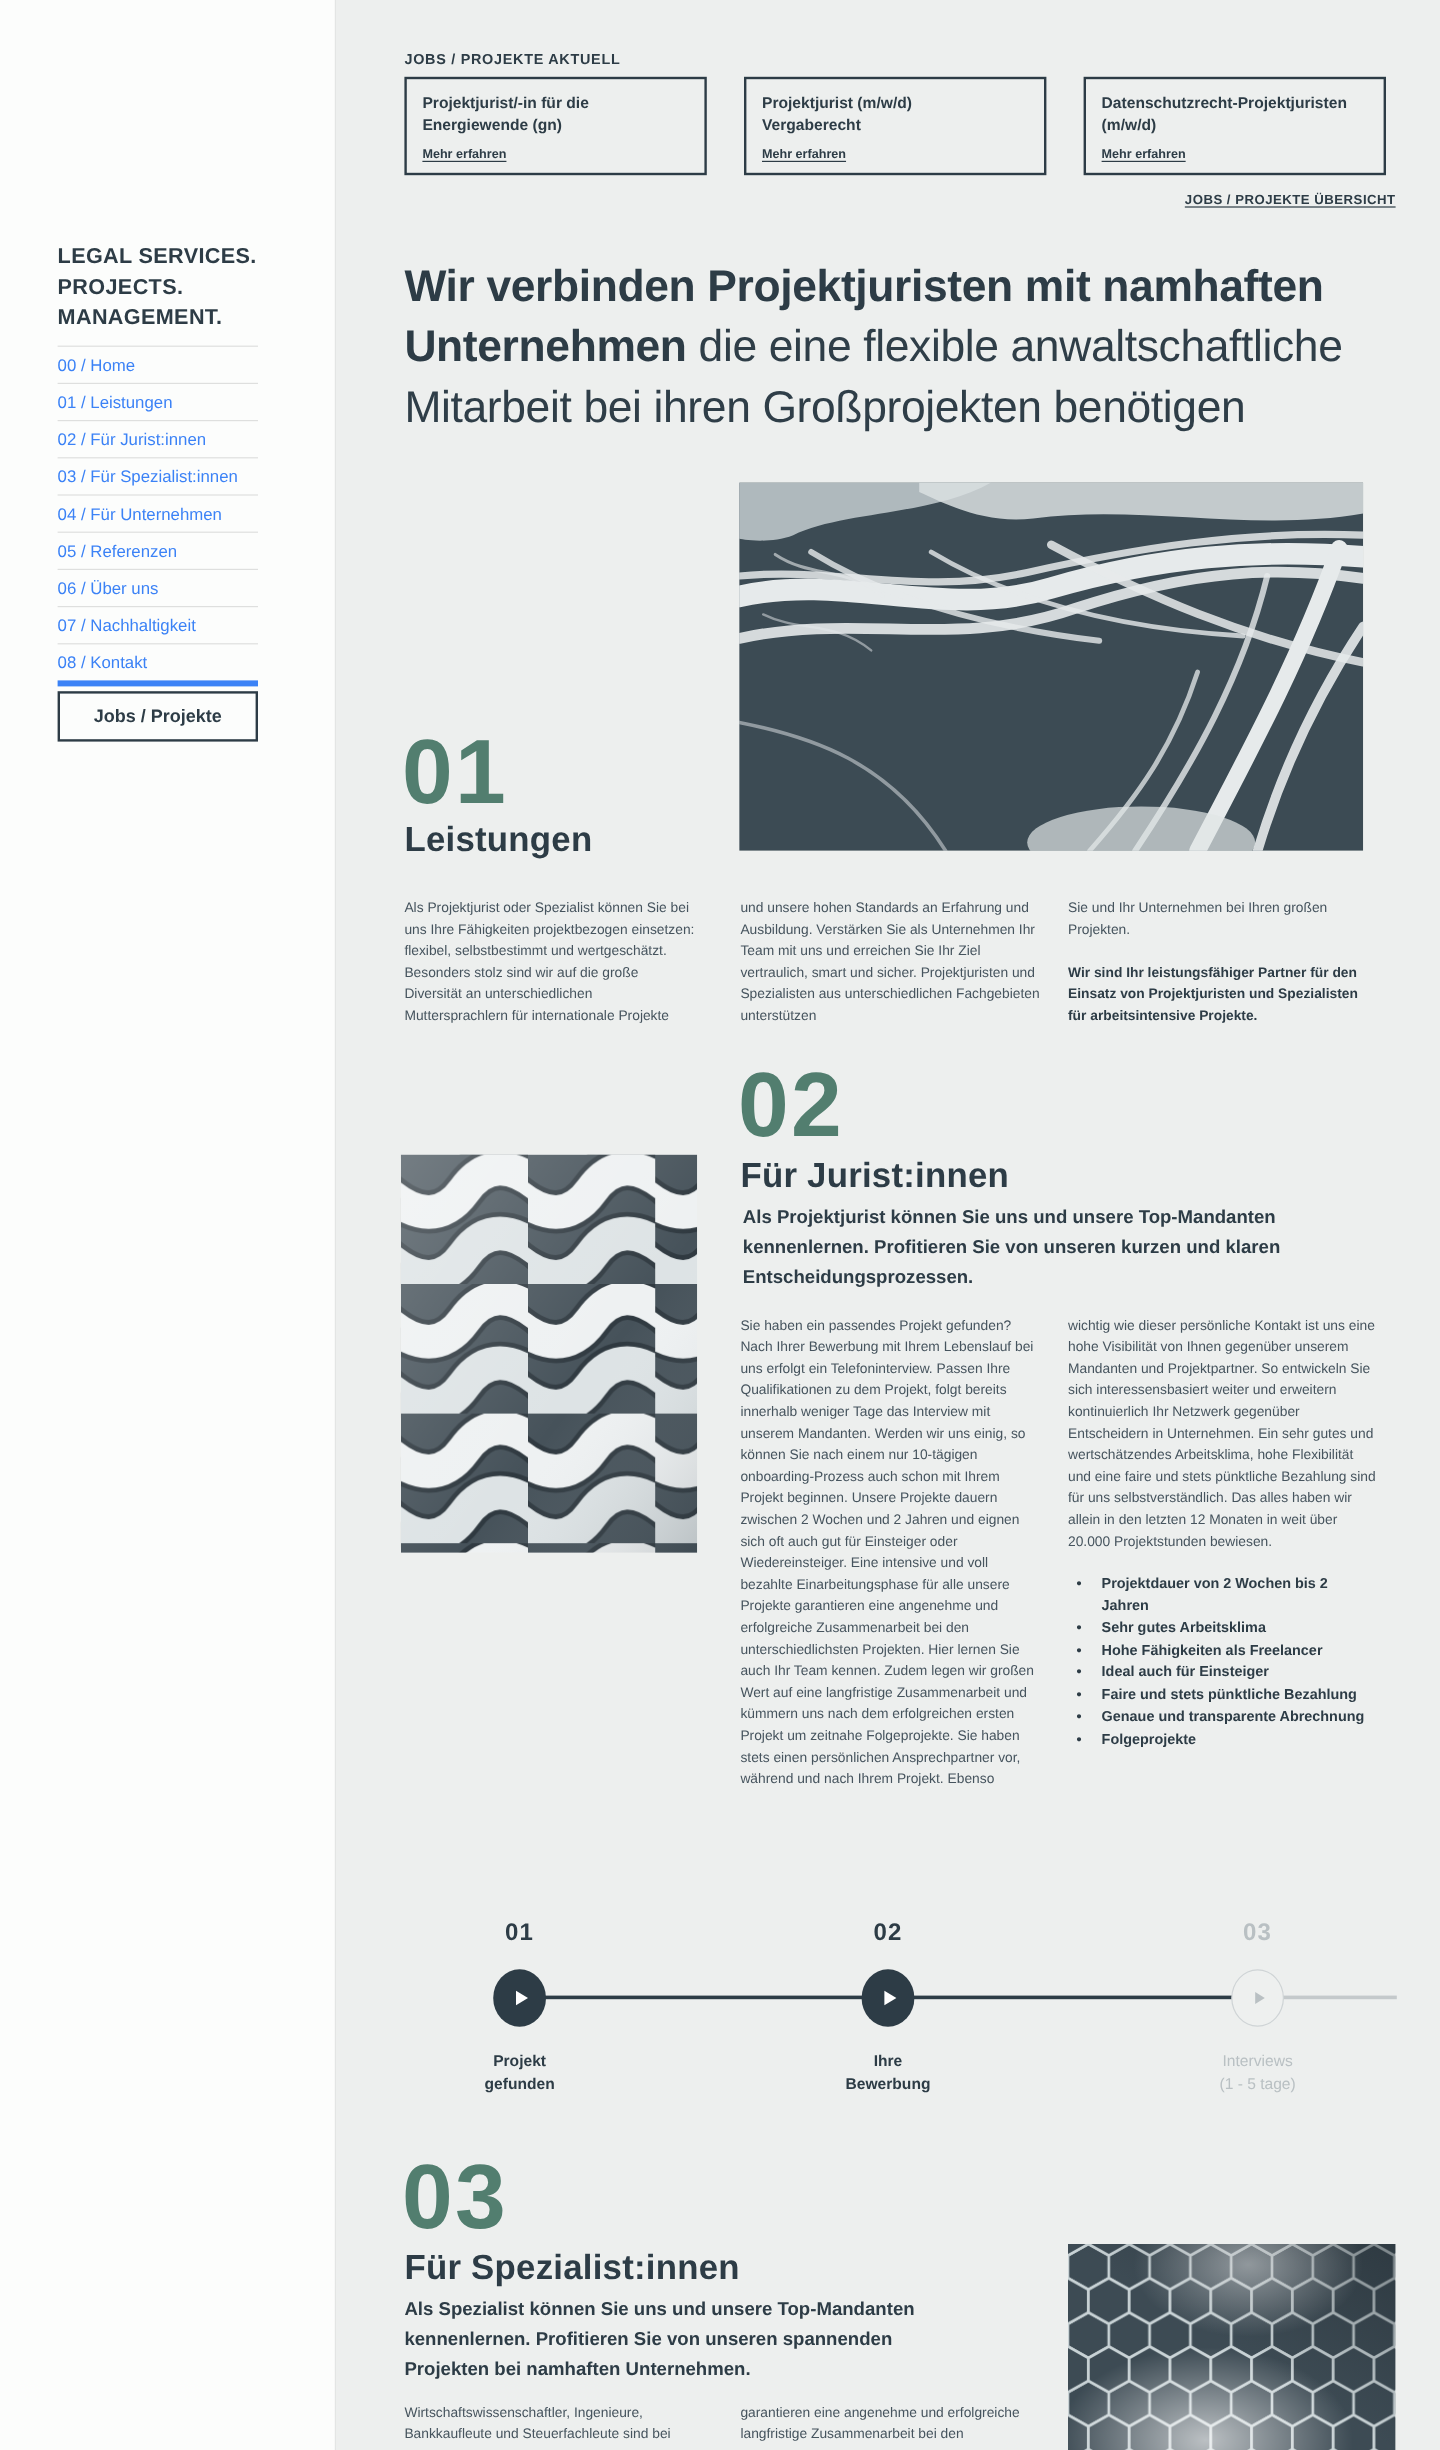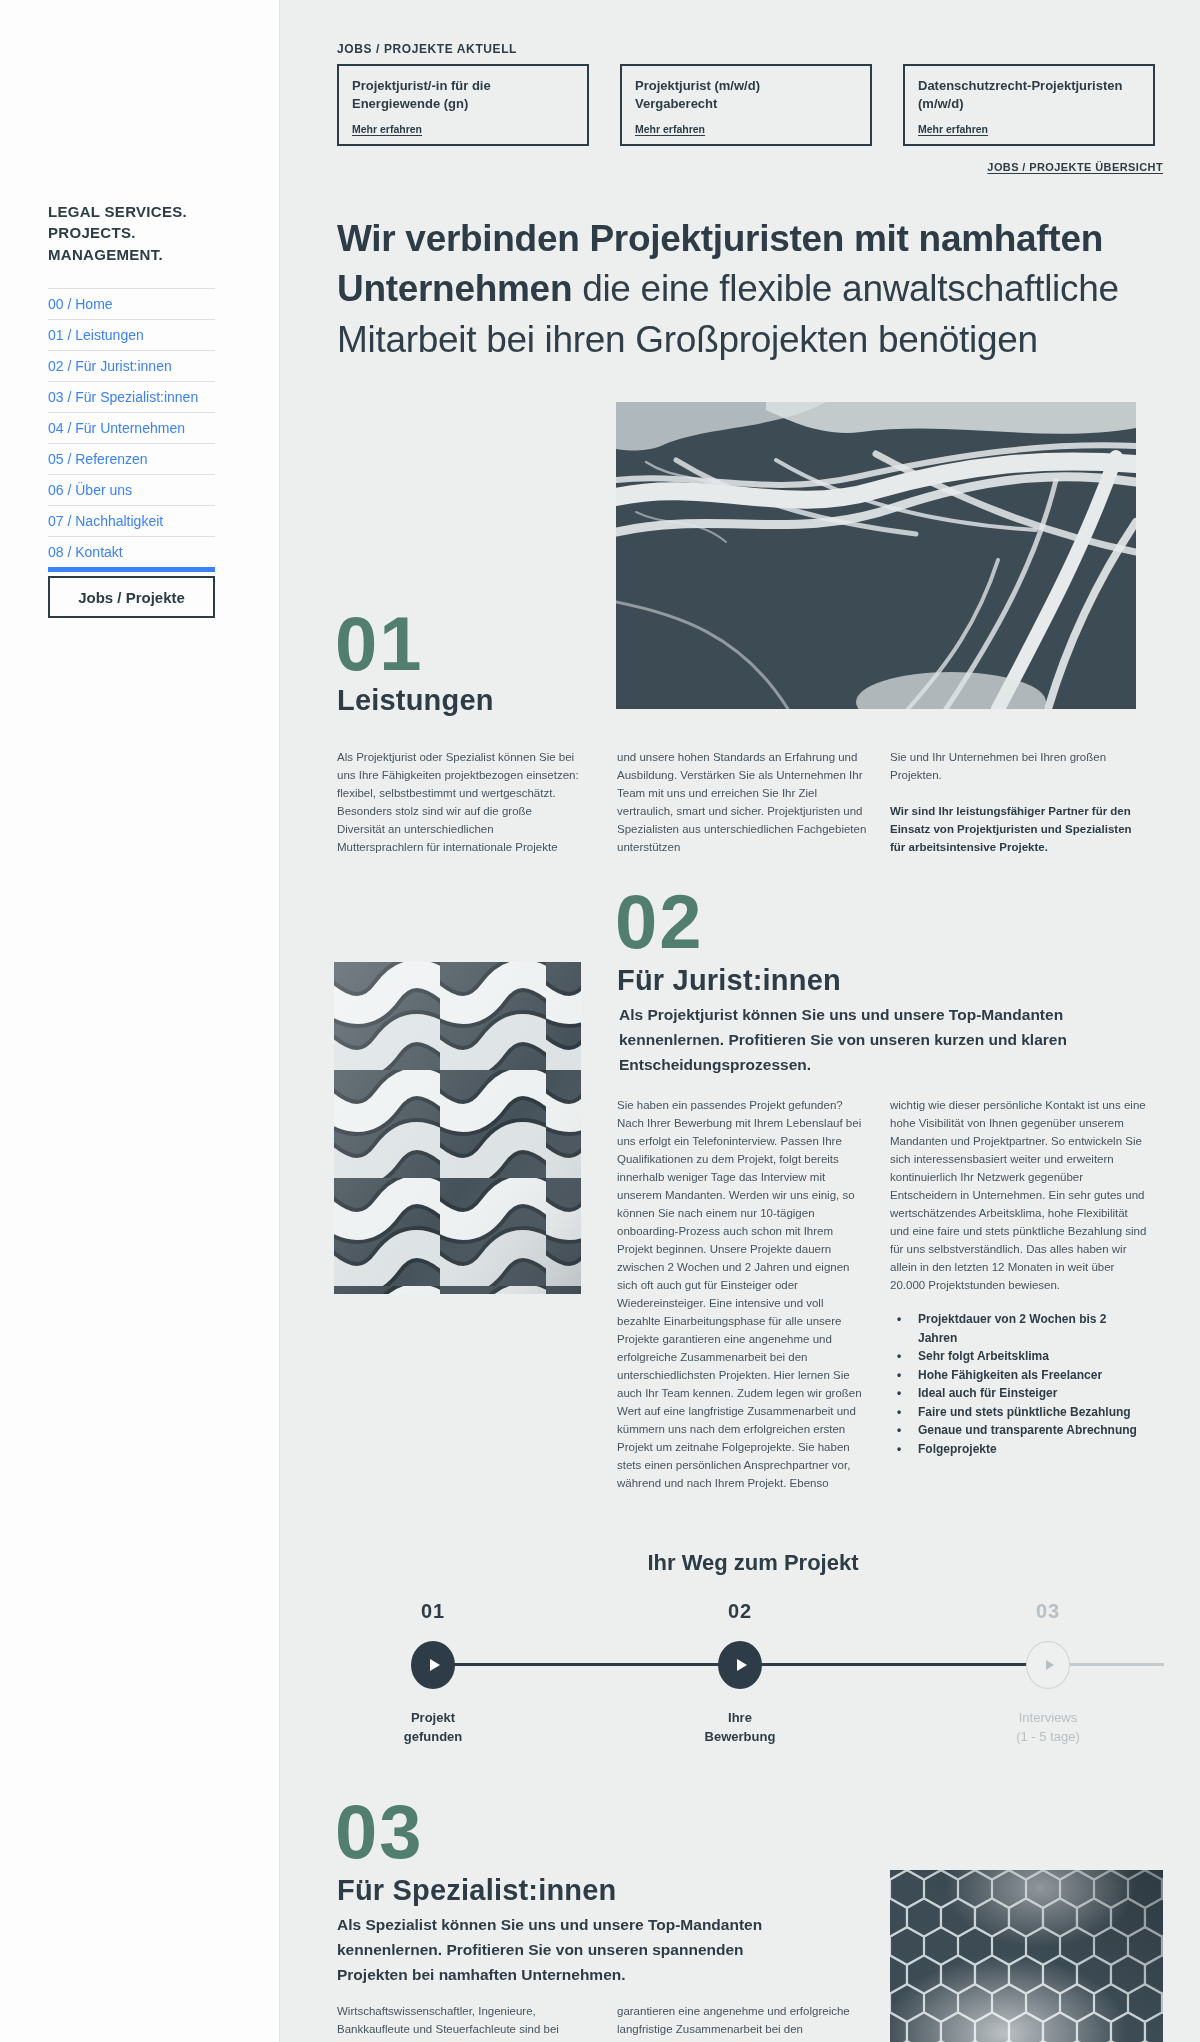--- a/index.html
+++ b/index.html
@@ -5,21 +5,21 @@
   html,body{margin:0;padding:0;background:#dfe1e0;}
   .page{position:relative;width:1200px;height:2042px;overflow:hidden;background:#edefee;
         font-family:"Liberation Sans", sans-serif;color:#2d3c46;}
   .abs{position:absolute;}
 
   
   .sidebar{position:absolute;left:0;top:0;width:280px;height:2042px;background:#fcfdfc;
            border-right:1px solid #e3e5e4;box-sizing:border-box;}
   .logo{position:absolute;left:46px;top:34px;font-size:68px;font-weight:800;line-height:.93;
         letter-spacing:0;color:#2d3c46;}
-  .tagline{position:absolute;left:48px;top:201px;font-size:15px;font-weight:700;
+  .tagline{position:absolute;left:48px;top:201px;font-size:18px;font-weight:700;
            line-height:1.42;letter-spacing:.3px;color:#2d3c46;}
   .nav{position:absolute;left:48px;top:288px;width:167px;}
   .nav-item{font-size:14px;color:#3b82f6;padding:7px 0 7px;border-top:1px solid #dedfde;cursor:pointer;}
   .nav-item:last-child{border-bottom:5px solid #3b82f6;}
   .cta{position:absolute;left:48px;top:576px;width:167px;height:42px;border:2px solid #2d3c46;
        background:#fcfdfc;display:flex;align-items:center;justify-content:center;
        font-size:15px;font-weight:700;color:#2d3c46;box-sizing:border-box;cursor:pointer;}
 
   
   .jobs-label{left:337px;top:42px;font-size:12px;font-weight:700;letter-spacing:.6px;}
@@ -177,30 +177,29 @@
   </svg>
 
   <div class="abs num s2num">02</div>
   <h2 class="abs sec-title s2title" style="margin:0;">Für Jurist:innen</h2>
   <p class="abs intro s2intro" style="margin:0;">Als Projektjurist können Sie uns und unsere Top-Mandanten kennenlernen. Profitieren Sie von unseren kurzen und klaren Entscheidungsprozessen.</p>
   <p class="abs body-col s2c1" style="margin:0;">Sie haben ein passendes Projekt gefunden? Nach Ihrer Bewerbung mit Ihrem Lebenslauf bei uns erfolgt ein Telefoninterview. Passen Ihre Qualifikationen zu dem Projekt, folgt bereits innerhalb weniger Tage das Interview mit unserem Mandanten. Werden wir uns einig, so können Sie nach einem nur 10-tägigen onboarding-Prozess auch schon mit Ihrem Projekt beginnen. Unsere Projekte dauern zwischen 2 Wochen und 2 Jahren und eignen sich oft auch gut für Einsteiger oder Wiedereinsteiger. Eine intensive und voll bezahlte Einarbeitungsphase für alle unsere Projekte garantieren eine angenehme und erfolgreiche Zusammenarbeit bei den unterschiedlichsten Projekten. Hier lernen Sie auch Ihr Team kennen. Zudem legen wir großen Wert auf eine langfristige Zusammenarbeit und kümmern uns nach dem erfolgreichen ersten Projekt um zeitnahe Folgeprojekte. Sie haben stets einen persönlichen Ansprechpartner vor, während und nach Ihrem Projekt. Ebenso</p>
   <div class="abs body-col s2c2">
     <p style="margin:0;">wichtig wie dieser persönliche Kontakt ist uns eine hohe Visibilität von Ihnen gegenüber unserem Mandanten und Projektpartner. So entwickeln Sie sich interessensbasiert weiter und erweitern kontinuierlich Ihr Netzwerk gegenüber Entscheidern in Unternehmen. Ein sehr gutes und wertschätzendes Arbeitsklima, hohe Flexibilität und eine faire und stets pünktliche Bezahlung sind für uns selbstverständlich. Das alles haben wir allein in den letzten 12 Monaten in weit über 20.000 Projektstunden bewiesen.</p>
     <ul class="bullets">
       <li>Projektdauer von 2 Wochen bis 2 Jahren</li>
-      <li>Sehr folgt Arbeitsklima</li>
+      <li>Sehr gutes Arbeitsklima</li>
       <li>Hohe Fähigkeiten als Freelancer</li>
       <li>Ideal auch für Einsteiger</li>
       <li>Faire und stets pünktliche Bezahlung</li>
       <li>Genaue und transparente Abrechnung</li>
       <li>Folgeprojekte</li>
     </ul>
   </div>
 
-  <h3 class="abs tl-title" style="margin:0;">Ihr Weg zum Projekt</h3>
 
   <div class="abs tl-line" style="left:433px;width:615px;"></div>
   <div class="abs tl-line gray" style="left:1048px;width:116px;"></div>
 
   <div class="abs step-num" style="left:433px;">01</div>
   <div class="abs step-num" style="left:740px;">02</div>
   <div class="abs step-num muted" style="left:1048px;font-weight:700;">03</div>
 
   <div class="abs step-dot" style="left:433px;">
     <span class="play"></span>

